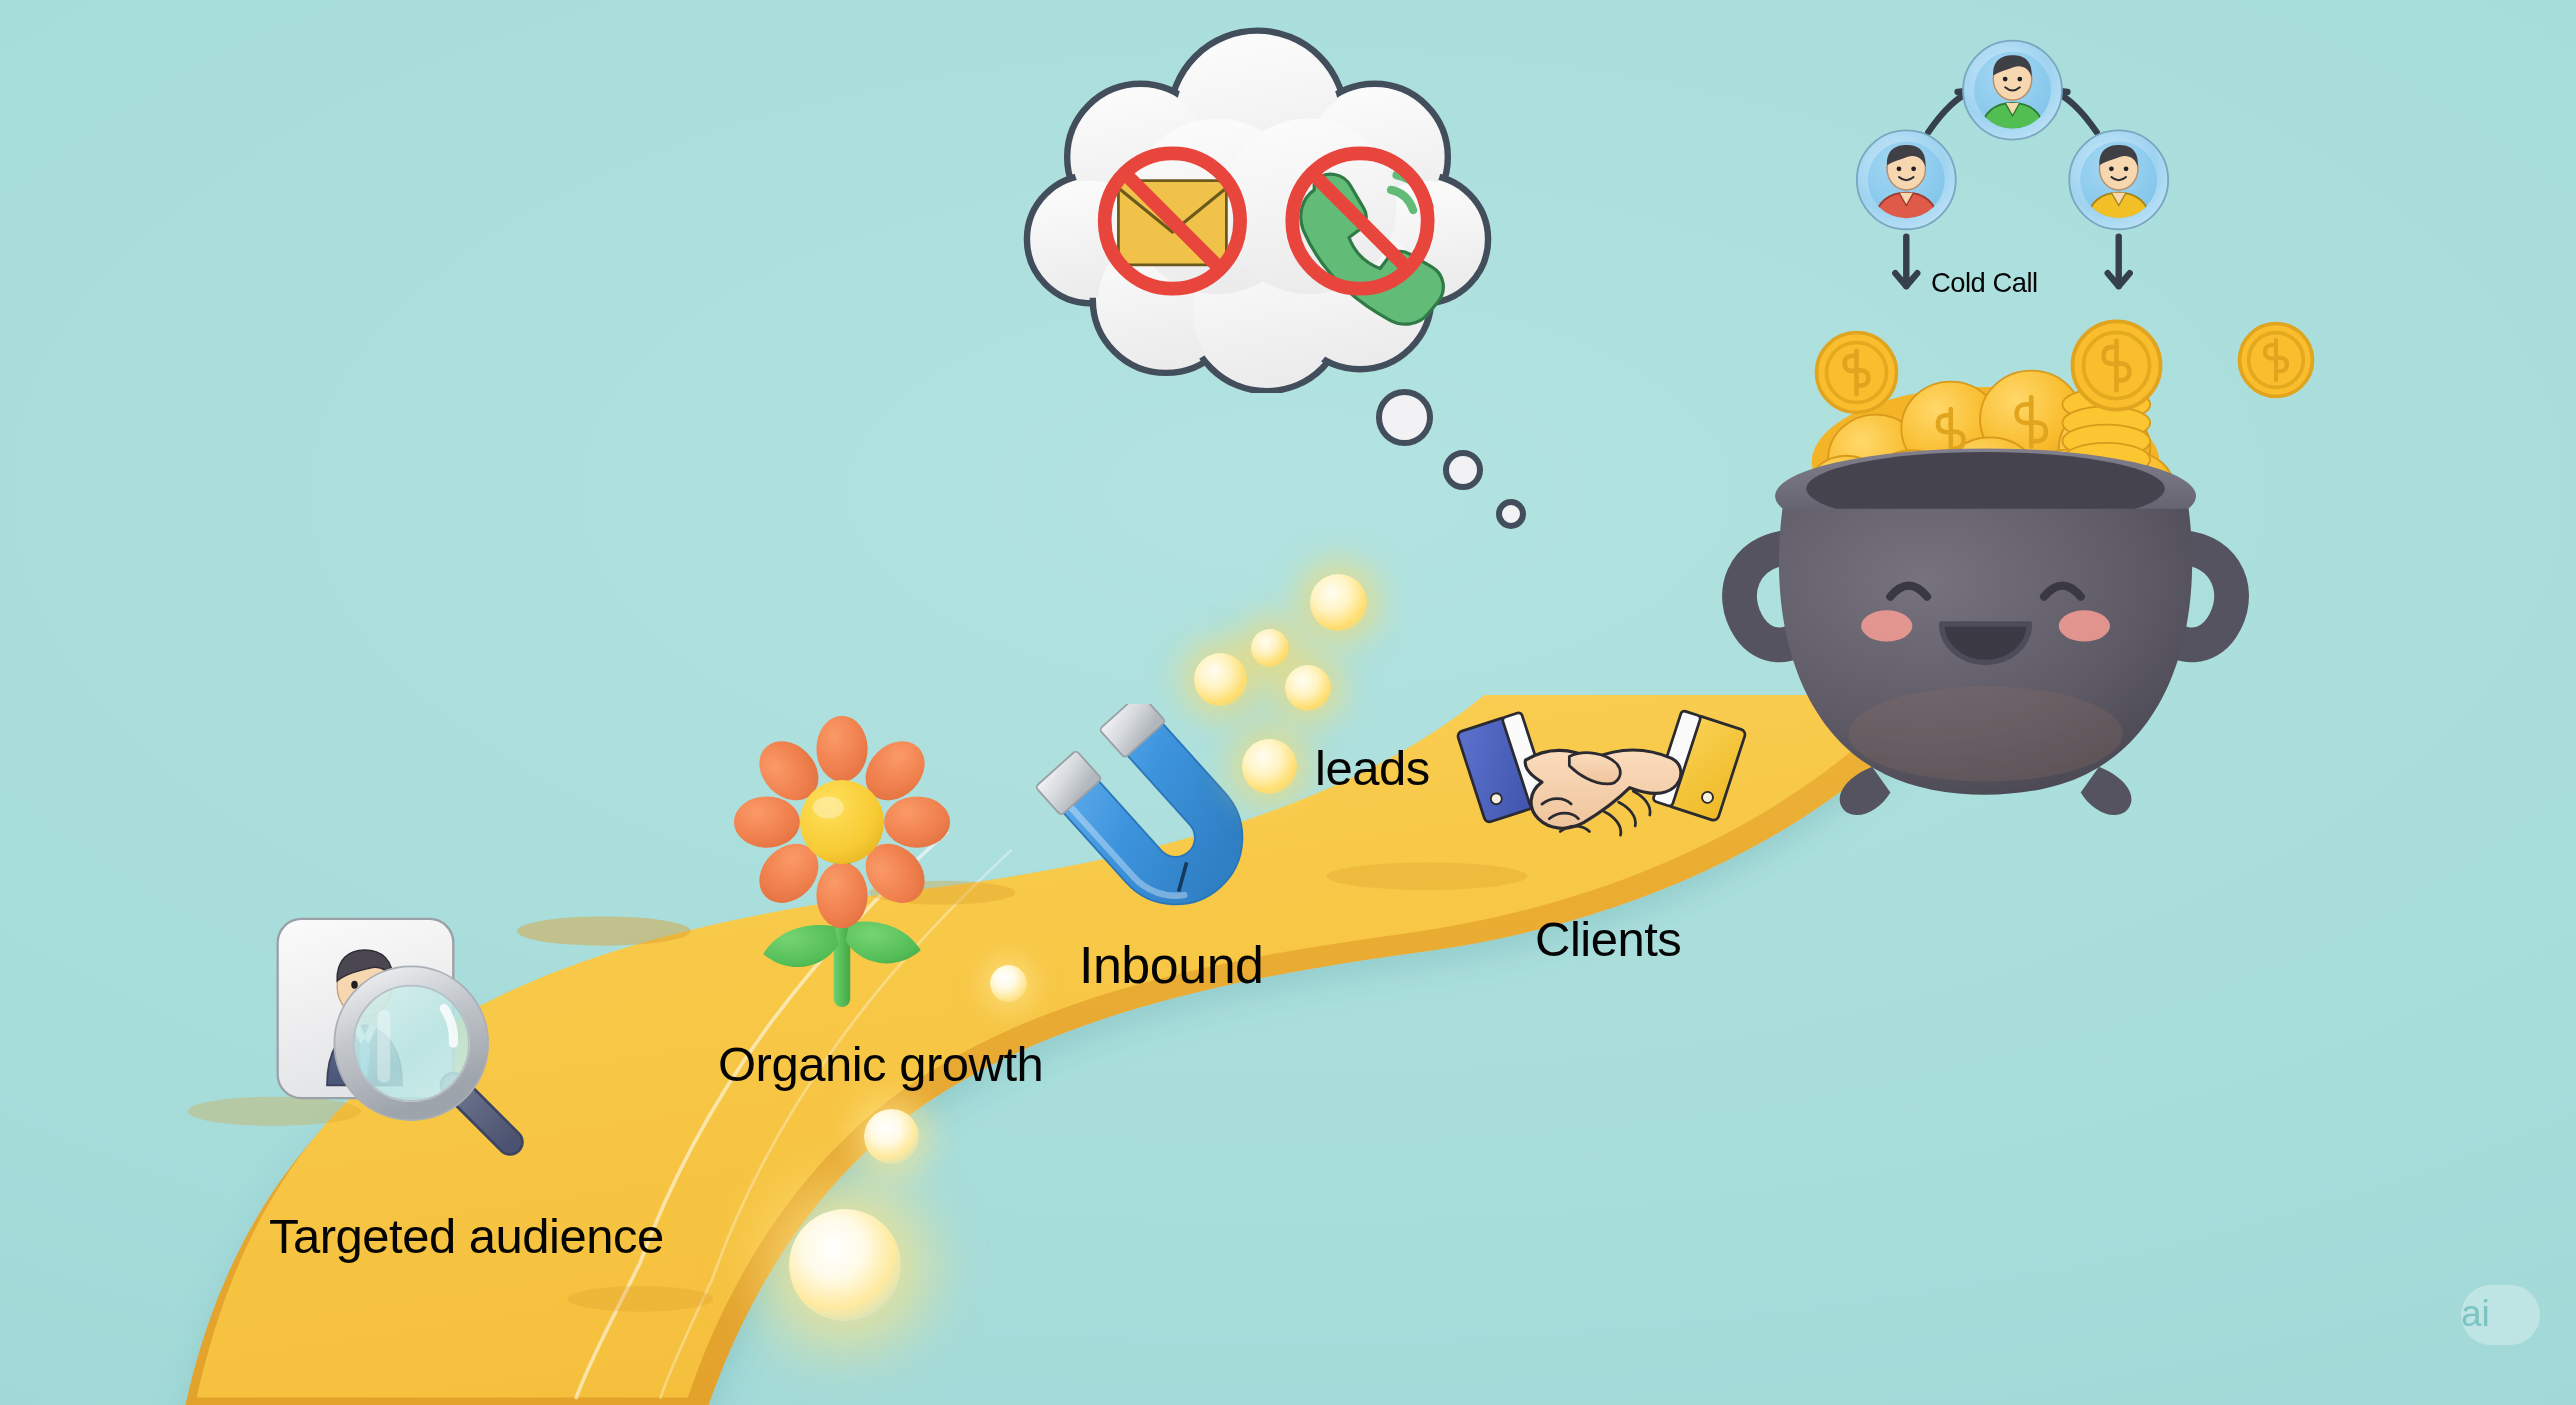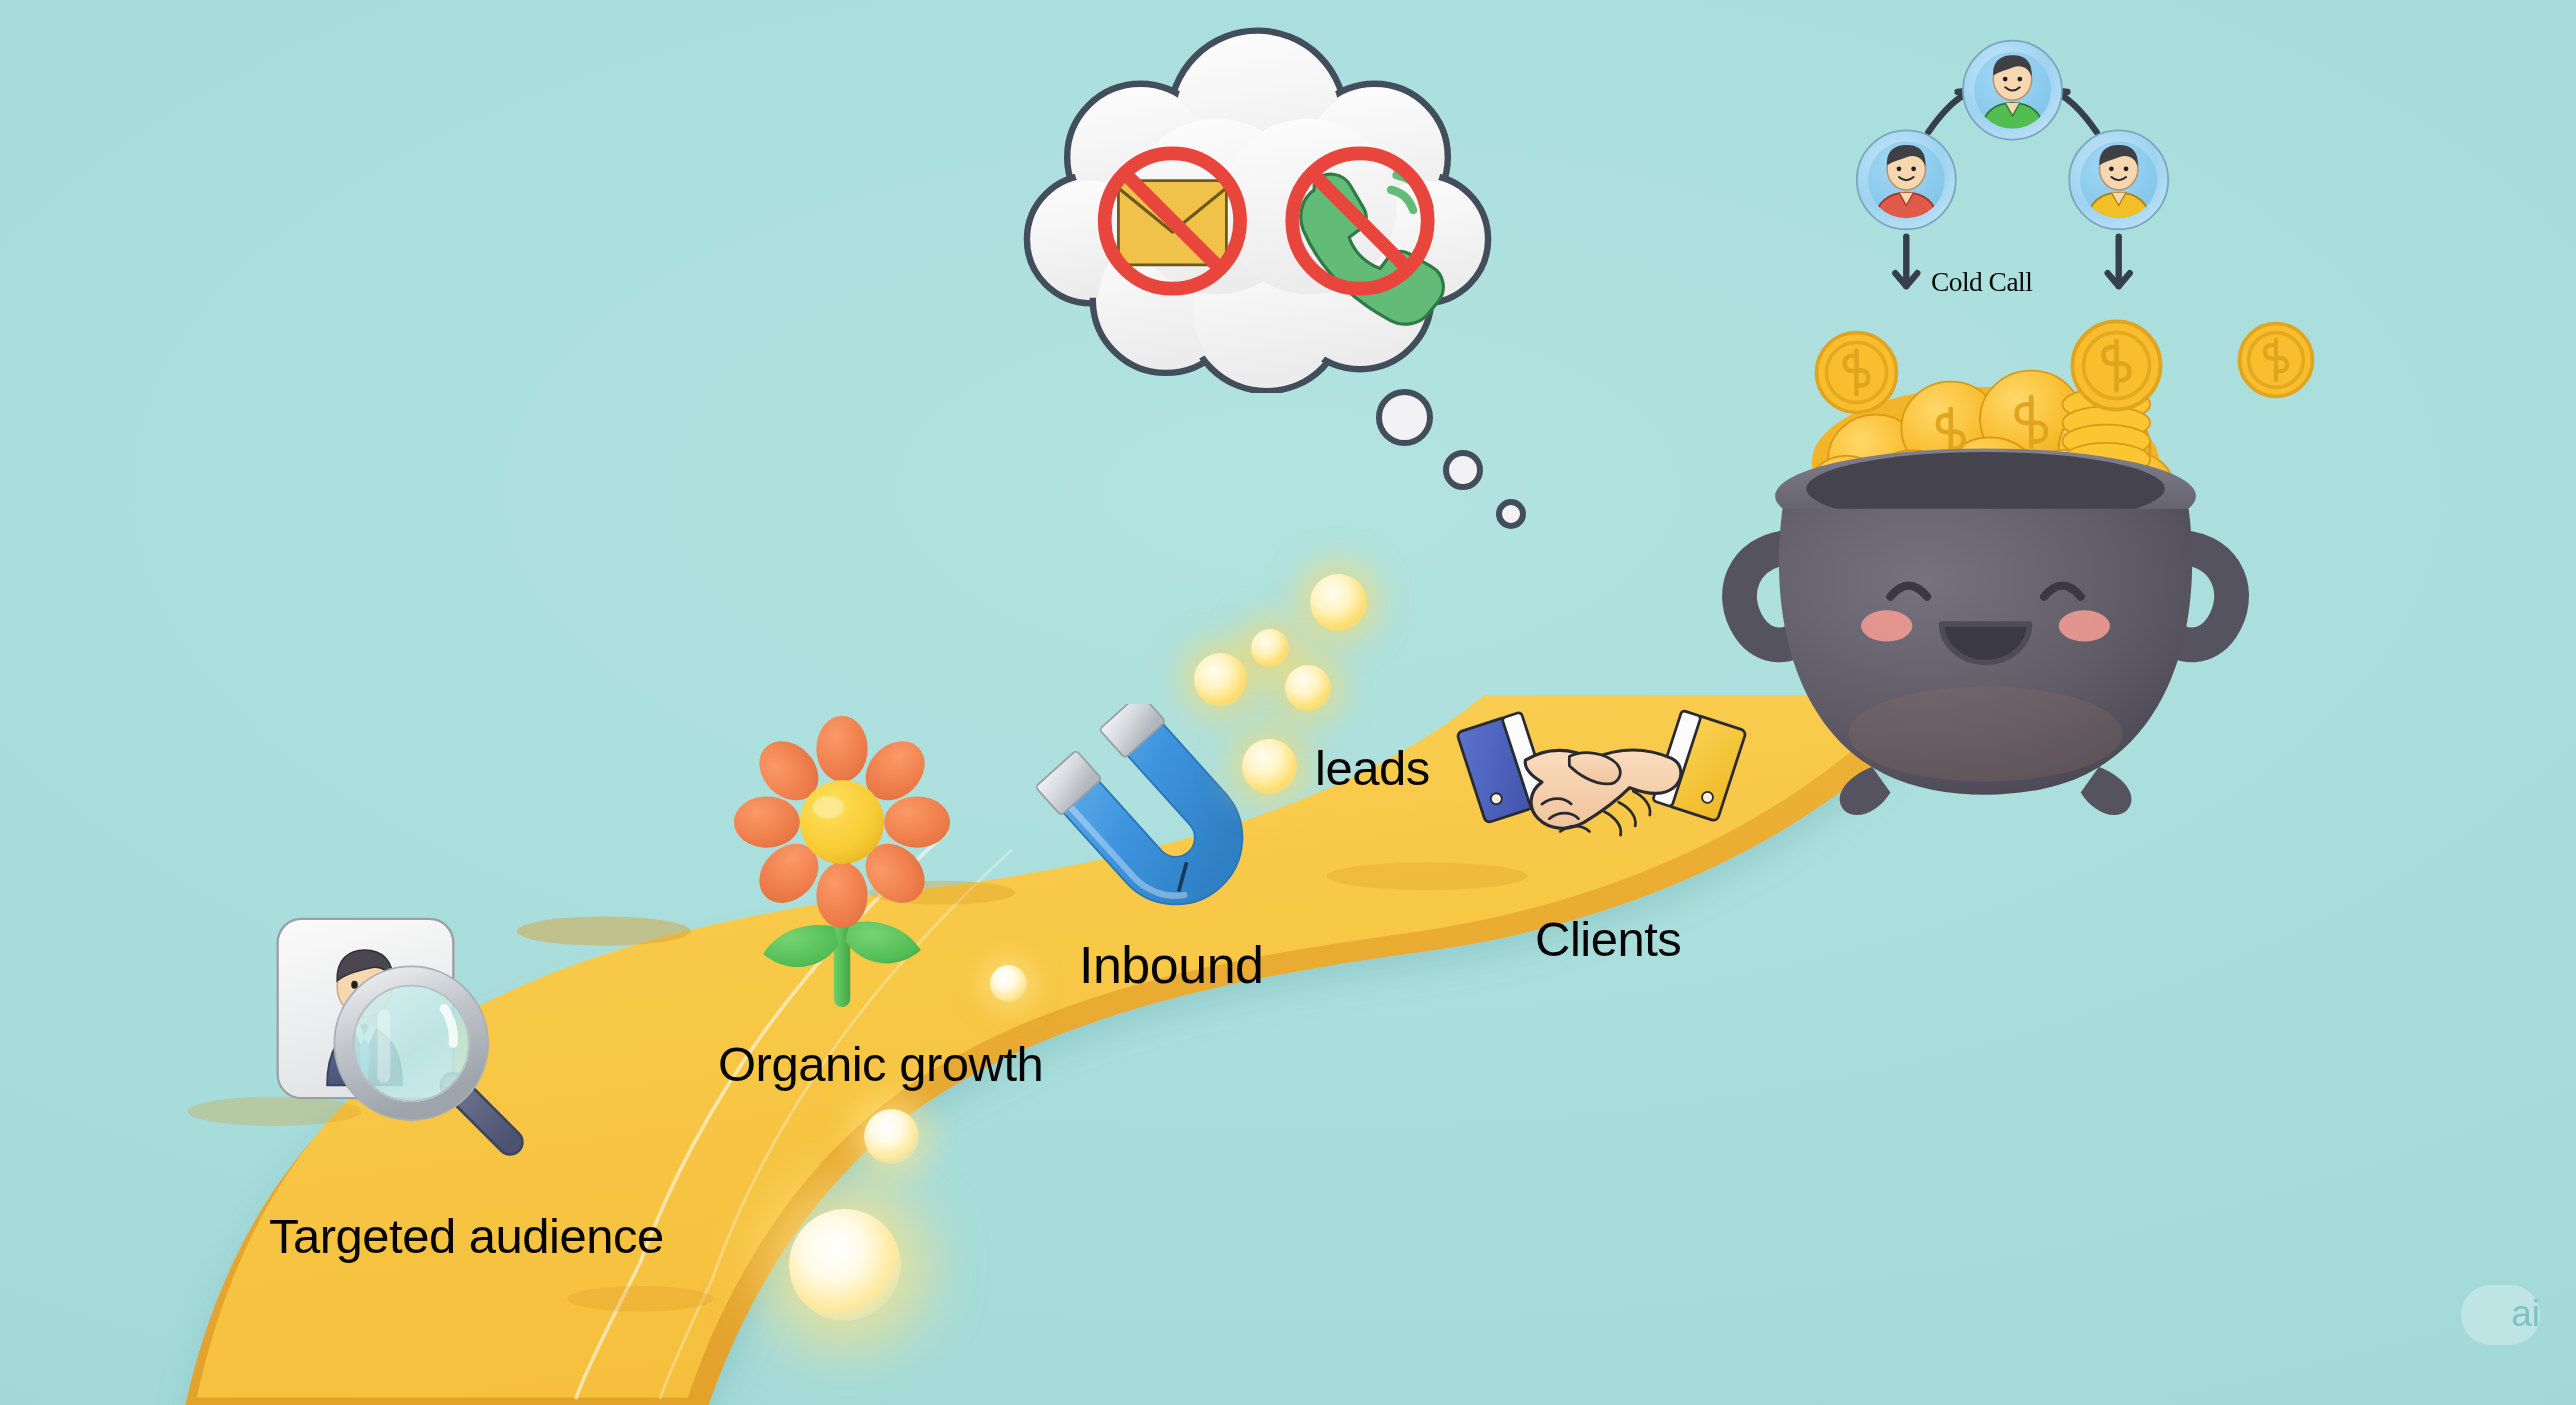--- a/index.html
+++ b/index.html
@@ -27,21 +27,21 @@
     color: #050505;
     font-family: "Liberation Sans", sans-serif;
     white-space: nowrap;
     letter-spacing: -0.5px;
   }
   .lbl-targeted { left:269px; top:1208px; font-size:49px; }
   .lbl-organic  { left:718px; top:1036px; font-size:49px; }
   .lbl-inbound  { left:1079px; top:935px; font-size:52px; }
   .lbl-leads    { left:1315px; top:740px;  font-size:49px; }
   .lbl-clients  { left:1535px; top:911px;  font-size:49px; }
-  .lbl-coldcall { left:1931px; top:267px;  font-size:27.4px;font-family:Liberation Serif, serif; }
+  .lbl-coldcall { left:1931px; top:267px;  font-size:27.4px; }
 
   
   .thought { position:absolute; left:983px; top:27.4px; width:549px; height:366px; }
   .t-dot { position:absolute; border-radius:50%; background:#f2f2f4; border:6.4px solid #434e5c; box-sizing:border-box; }
   .t-dot.d1 { left:1376px; top:389px; width:57px; height:57px; }
   .t-dot.d2 { left:1443px; top:450px; width:40px; height:40px; }
   .t-dot.d3 { left:1496px; top:499px; width:30px; height:30px; }
 
   
   .card-audience { position:absolute; left:274px; top:906px; width:262px; height:263px; }
@@ -70,21 +70,21 @@
 
   
   .pglow { position:absolute; border-radius:50%;
     background: radial-gradient(circle at 40% 35%, #ffffff 0%, #fffbe8 30%, #ffeaa0 60%, rgba(255,226,140,0.05) 100%);
   }
 
   
   .ai-badge {
     position:absolute; left:2461px; top:1285px; width:79px; height:60px;
     border-radius:31px; background: rgba(255,255,255,0.30);
-    display:flex; align-items:center; justify-content:flex-end;
+    display:flex; align-items:center; justify-content:flex-start;
   }
   .ai-badge span {
     font-family:"Liberation Sans", sans-serif;
     font-size:37px; font-weight:400; color:#7cc4c2; line-height:1;
     position:relative; top:-1.8px;
   }
 </style>
 </head>
 <body>
 

